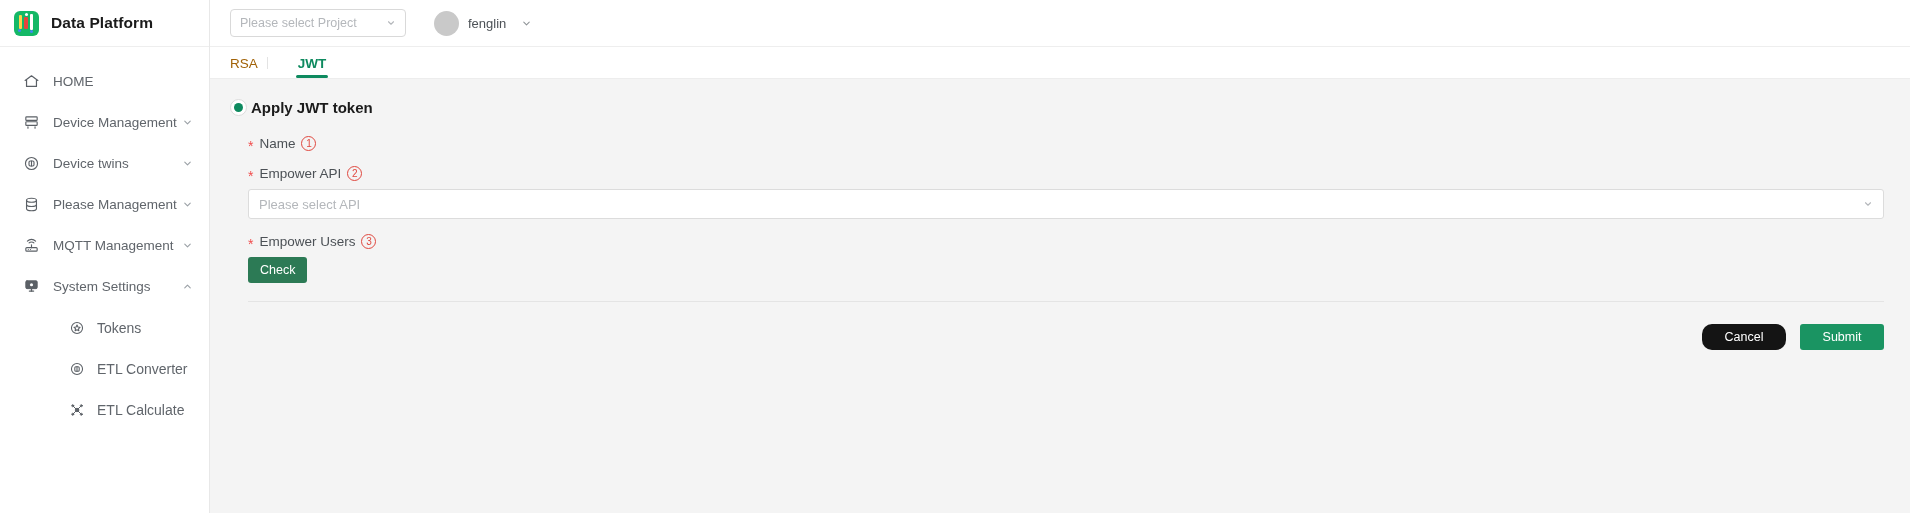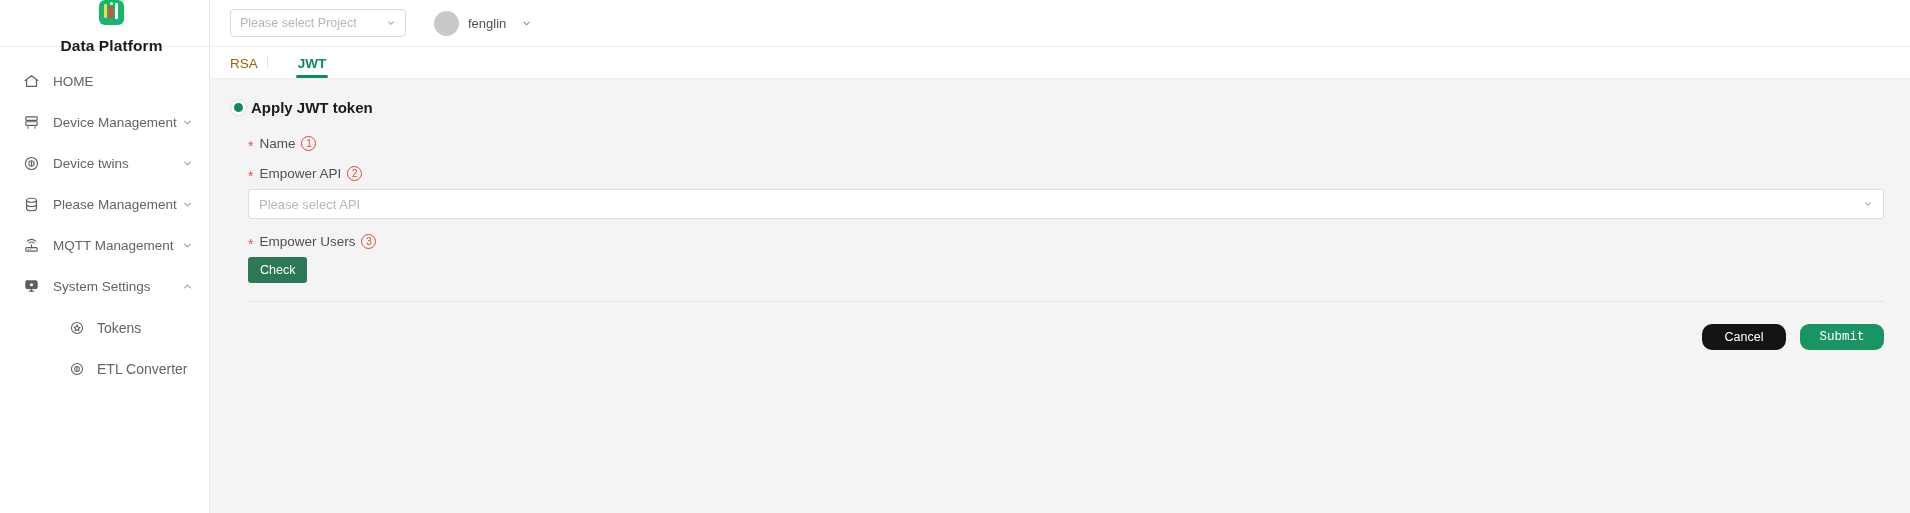--- a/index.html
+++ b/index.html
@@ -17,21 +17,20 @@
     background: #ffffff;
     border-right: 1px solid #e8e8e8;
     flex: 0 0 210px;
     position: relative;
   }
   .brand {
     height: 47px;
     display: flex; align-items: center;
     padding-left: 14px; gap: 12px;
     border-bottom: 1px solid #eeeeee;
-    flex-direction: column;
   }
   .logo {
     width: 25px; height: 25px; border-radius: 6px;
     background: #14b866;
     position: relative; overflow: hidden; flex: 0 0 25px;
   }
   .logo i { position: absolute; display: block; border-radius: 1px; }
   .logo .b1 { left: 5px;  top: 4px;  width: 3px; height: 14px; background: #ffd54a; }
   .logo .b2 { left: 10px; top: 6px;  width: 4px; height: 12px; background: #e8453c; }
   .logo .b3 { left: 16px; top: 3px;  width: 3px; height: 16px; background: #ffffff; }
@@ -202,23 +201,23 @@
   .btn-cancel {
     width: 84px; height: 26px;
     background: #141414; color: #ffffff;
     border: none; border-radius: 10px;
     font-size: 12.5px; cursor: pointer;
     font-family: "Liberation Sans", sans-serif;
   }
   .btn-submit {
     width: 84px; height: 26px;
     background: #1a9462; color: #ffffff;
-    border: none; border-radius: 9px;
+    border: none; border-radius: 3px;
     font-size: 12.5px; cursor: pointer;
-    font-family: Liberation Mono, monospace;
+    font-family: Liberation Sans, sans-serif;
   }
   svg { display: block; }
 </style>
 </head>
 <body>
 
 <div class="app">
 
   <aside class="sidebar">
 
@@ -343,20 +342,33 @@
         <span class="ico">
           <svg width="16" height="16" viewBox="0 0 24 24" fill="none" stroke="currentColor" stroke-width="1.6" stroke-linecap="round" stroke-linejoin="round">
               <circle cx="12" cy="12" r="8.3"></circle>
               <rect x="8.7" y="8.7" width="6.6" height="6.6" rx="1.5"></rect>
               <path d="M12 8.7v6.6"></path>
             </svg>
         </span>
         <span class="lbl">ETL Converter</span>
       </div>
 
+      <div class="nav-item sub">
+        <span class="ico">
+          <svg width="16" height="16" viewBox="0 0 24 24" fill="none" stroke="currentColor" stroke-width="1.5" stroke-linecap="round" stroke-linejoin="round">
+              <path d="M5 5l14 14M19 5L5 19"></path>
+              <circle cx="12" cy="12" r="2.6"></circle>
+              <circle cx="5.6" cy="5.6" r="1.5"></circle>
+              <circle cx="18.4" cy="18.4" r="1.5"></circle>
+              <circle cx="18.4" cy="5.6" r="1.5"></circle>
+              <circle cx="5.6" cy="18.4" r="1.5"></circle>
+            </svg>
+        </span>
+        <span class="lbl">ETL Calculate</span>
+      </div>
 
     </nav>
   </aside>
 
   <section class="main">
 
     <div class="topbar">
 
       <div class="proj-select">
         <span class="ph">Please select Project</span>

